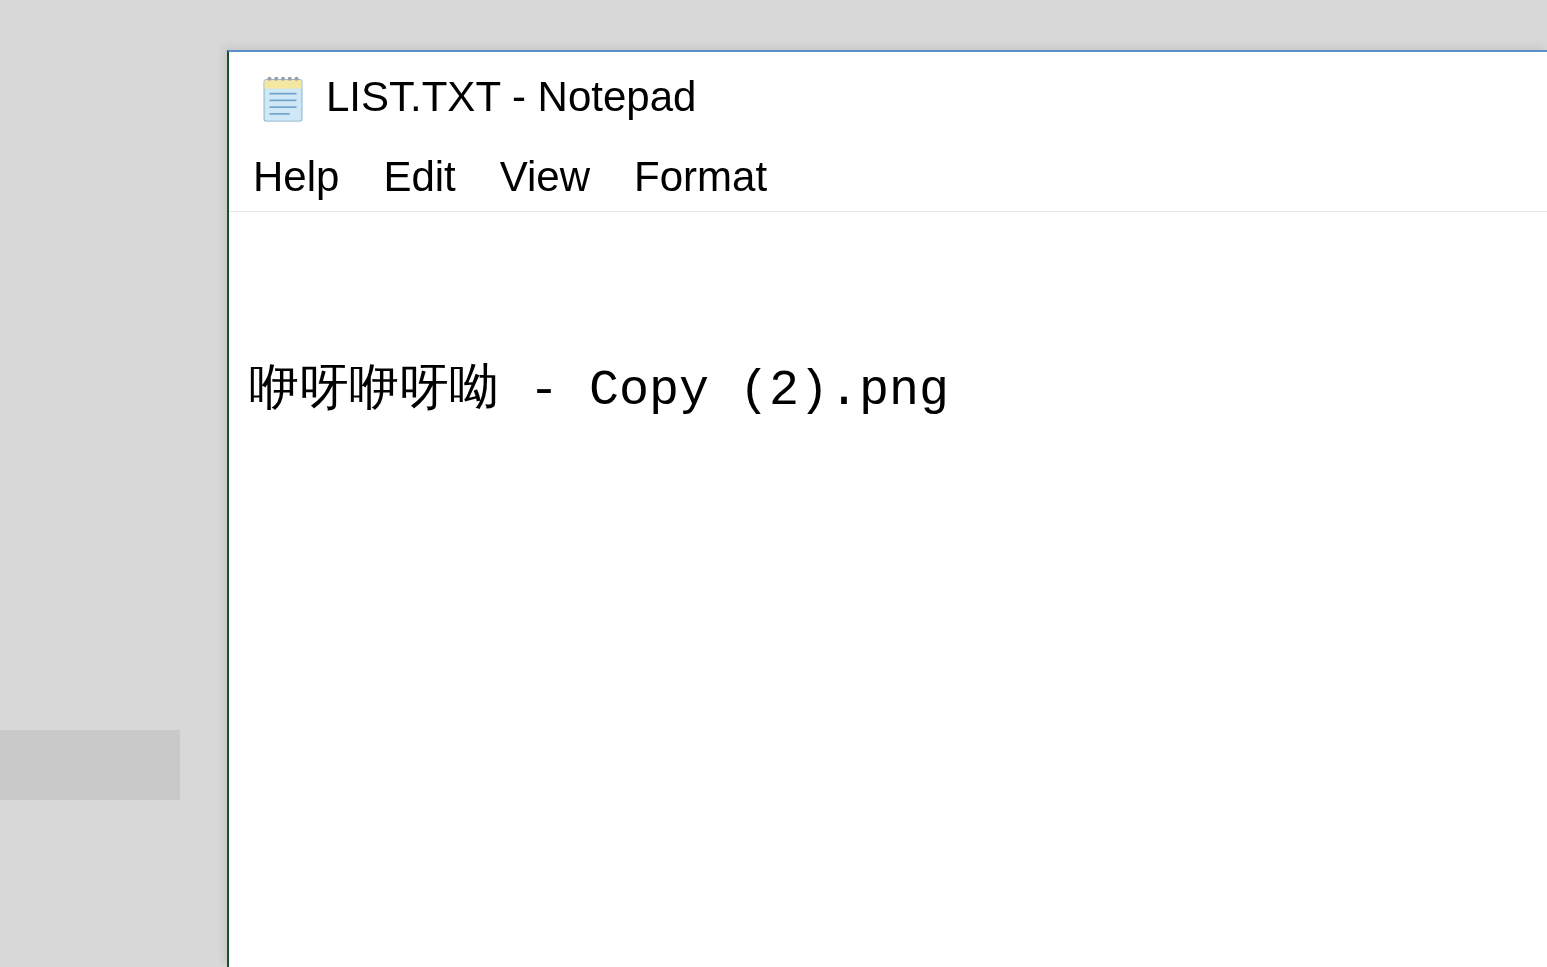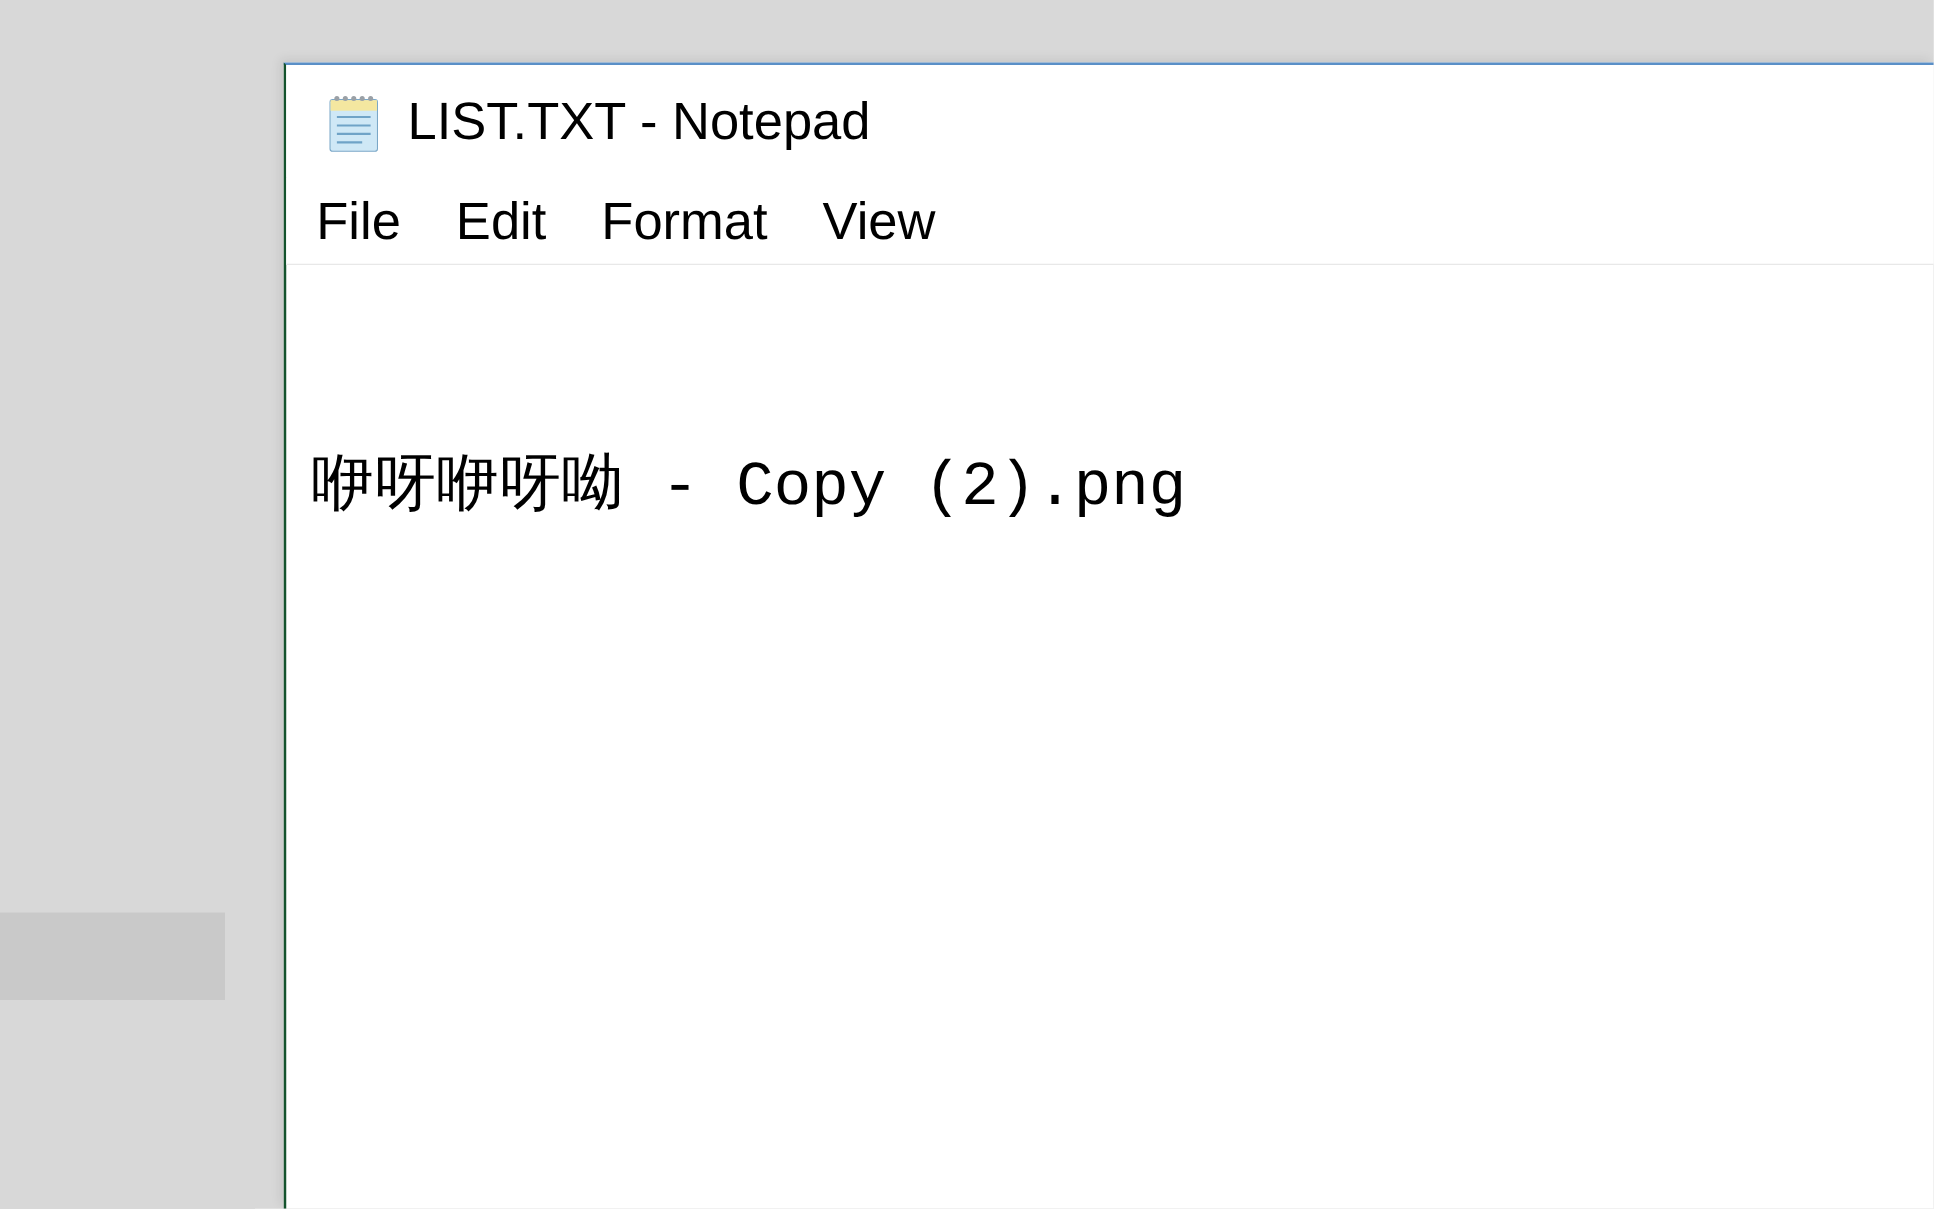--- a/index.html
+++ b/index.html
@@ -109,24 +109,24 @@
         <line x1="8" y1="14" x2="24" y2="14" stroke="#6fa3c7" stroke-width="1"></line>
         <line x1="8" y1="18" x2="24" y2="18" stroke="#6fa3c7" stroke-width="1"></line>
         <line x1="8" y1="22" x2="24" y2="22" stroke="#6fa3c7" stroke-width="1"></line>
         <line x1="8" y1="26" x2="20" y2="26" stroke="#6fa3c7" stroke-width="1"></line>
       </svg>
     </span>
     <span class="title-text">LIST.TXT - Notepad</span>
   </div>
 
   <div class="menubar">
-    <span class="menu-item">File</span>
+    <span class="menu-item">Help</span>
     <span class="menu-item">Edit</span>
+    <span class="menu-item">View</span>
     <span class="menu-item">Format</span>
-    <span class="menu-item">View</span>
   </div>
 
   <div class="editor">
     <span class="line">咿呀咿呀呦 - Copy (2).png</span>
     
     
     
     
     
     

